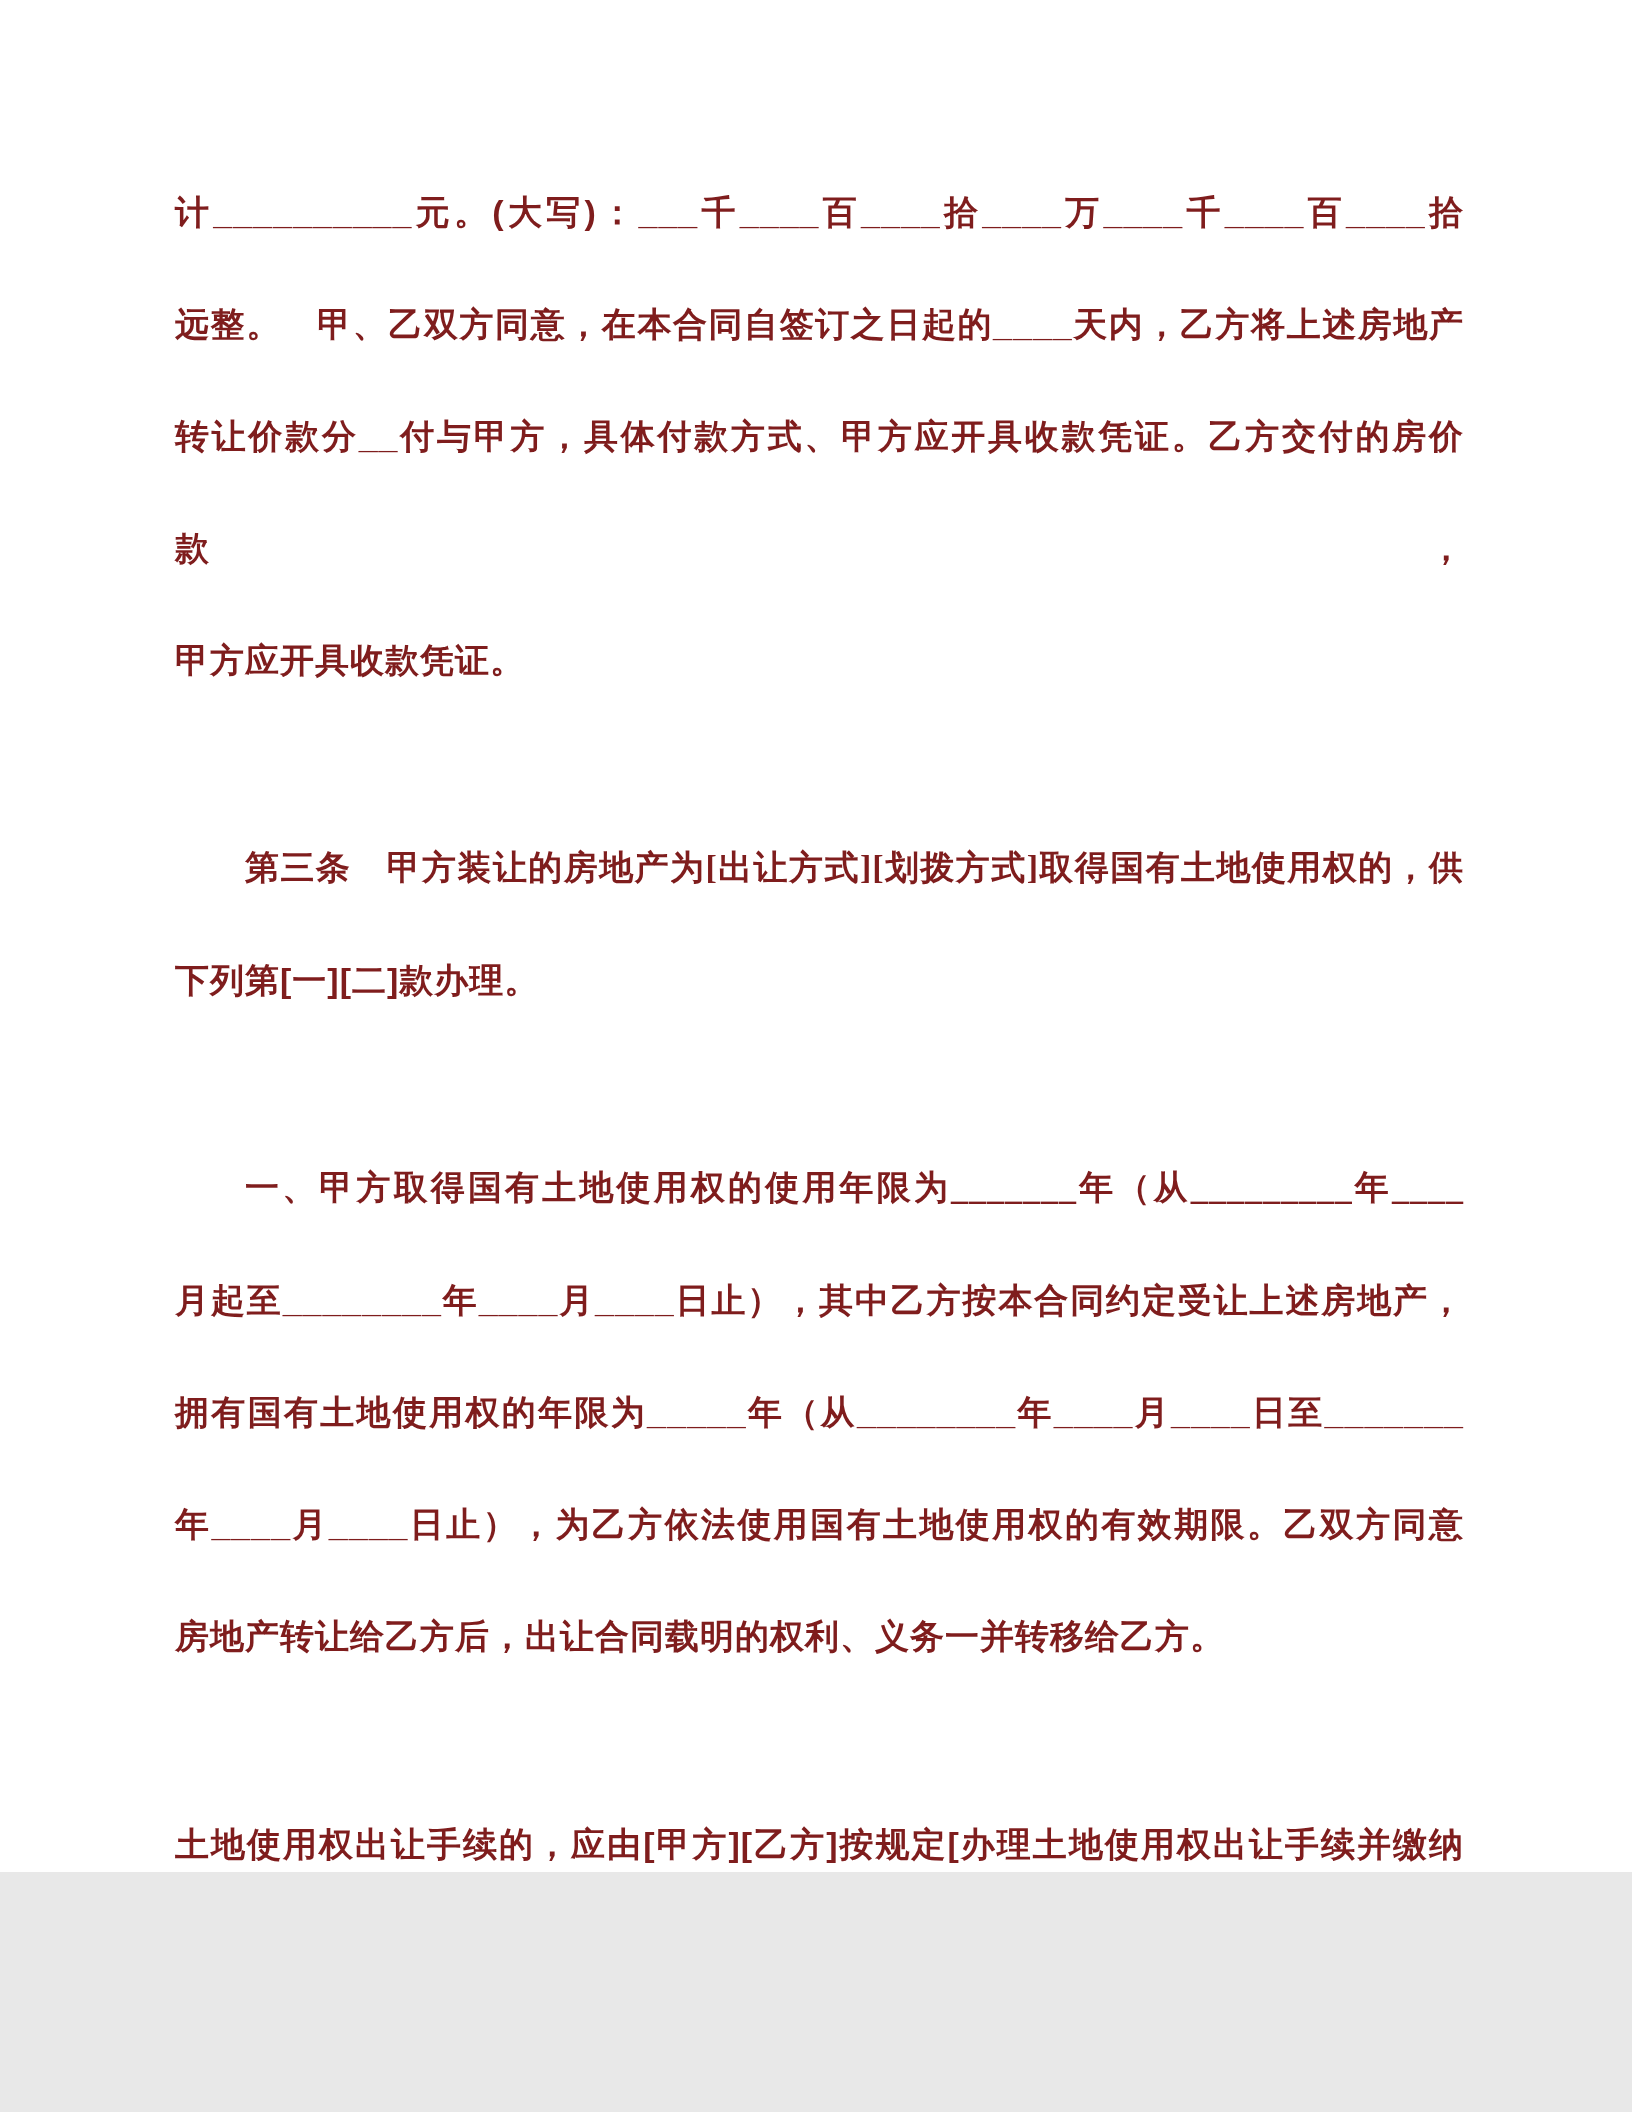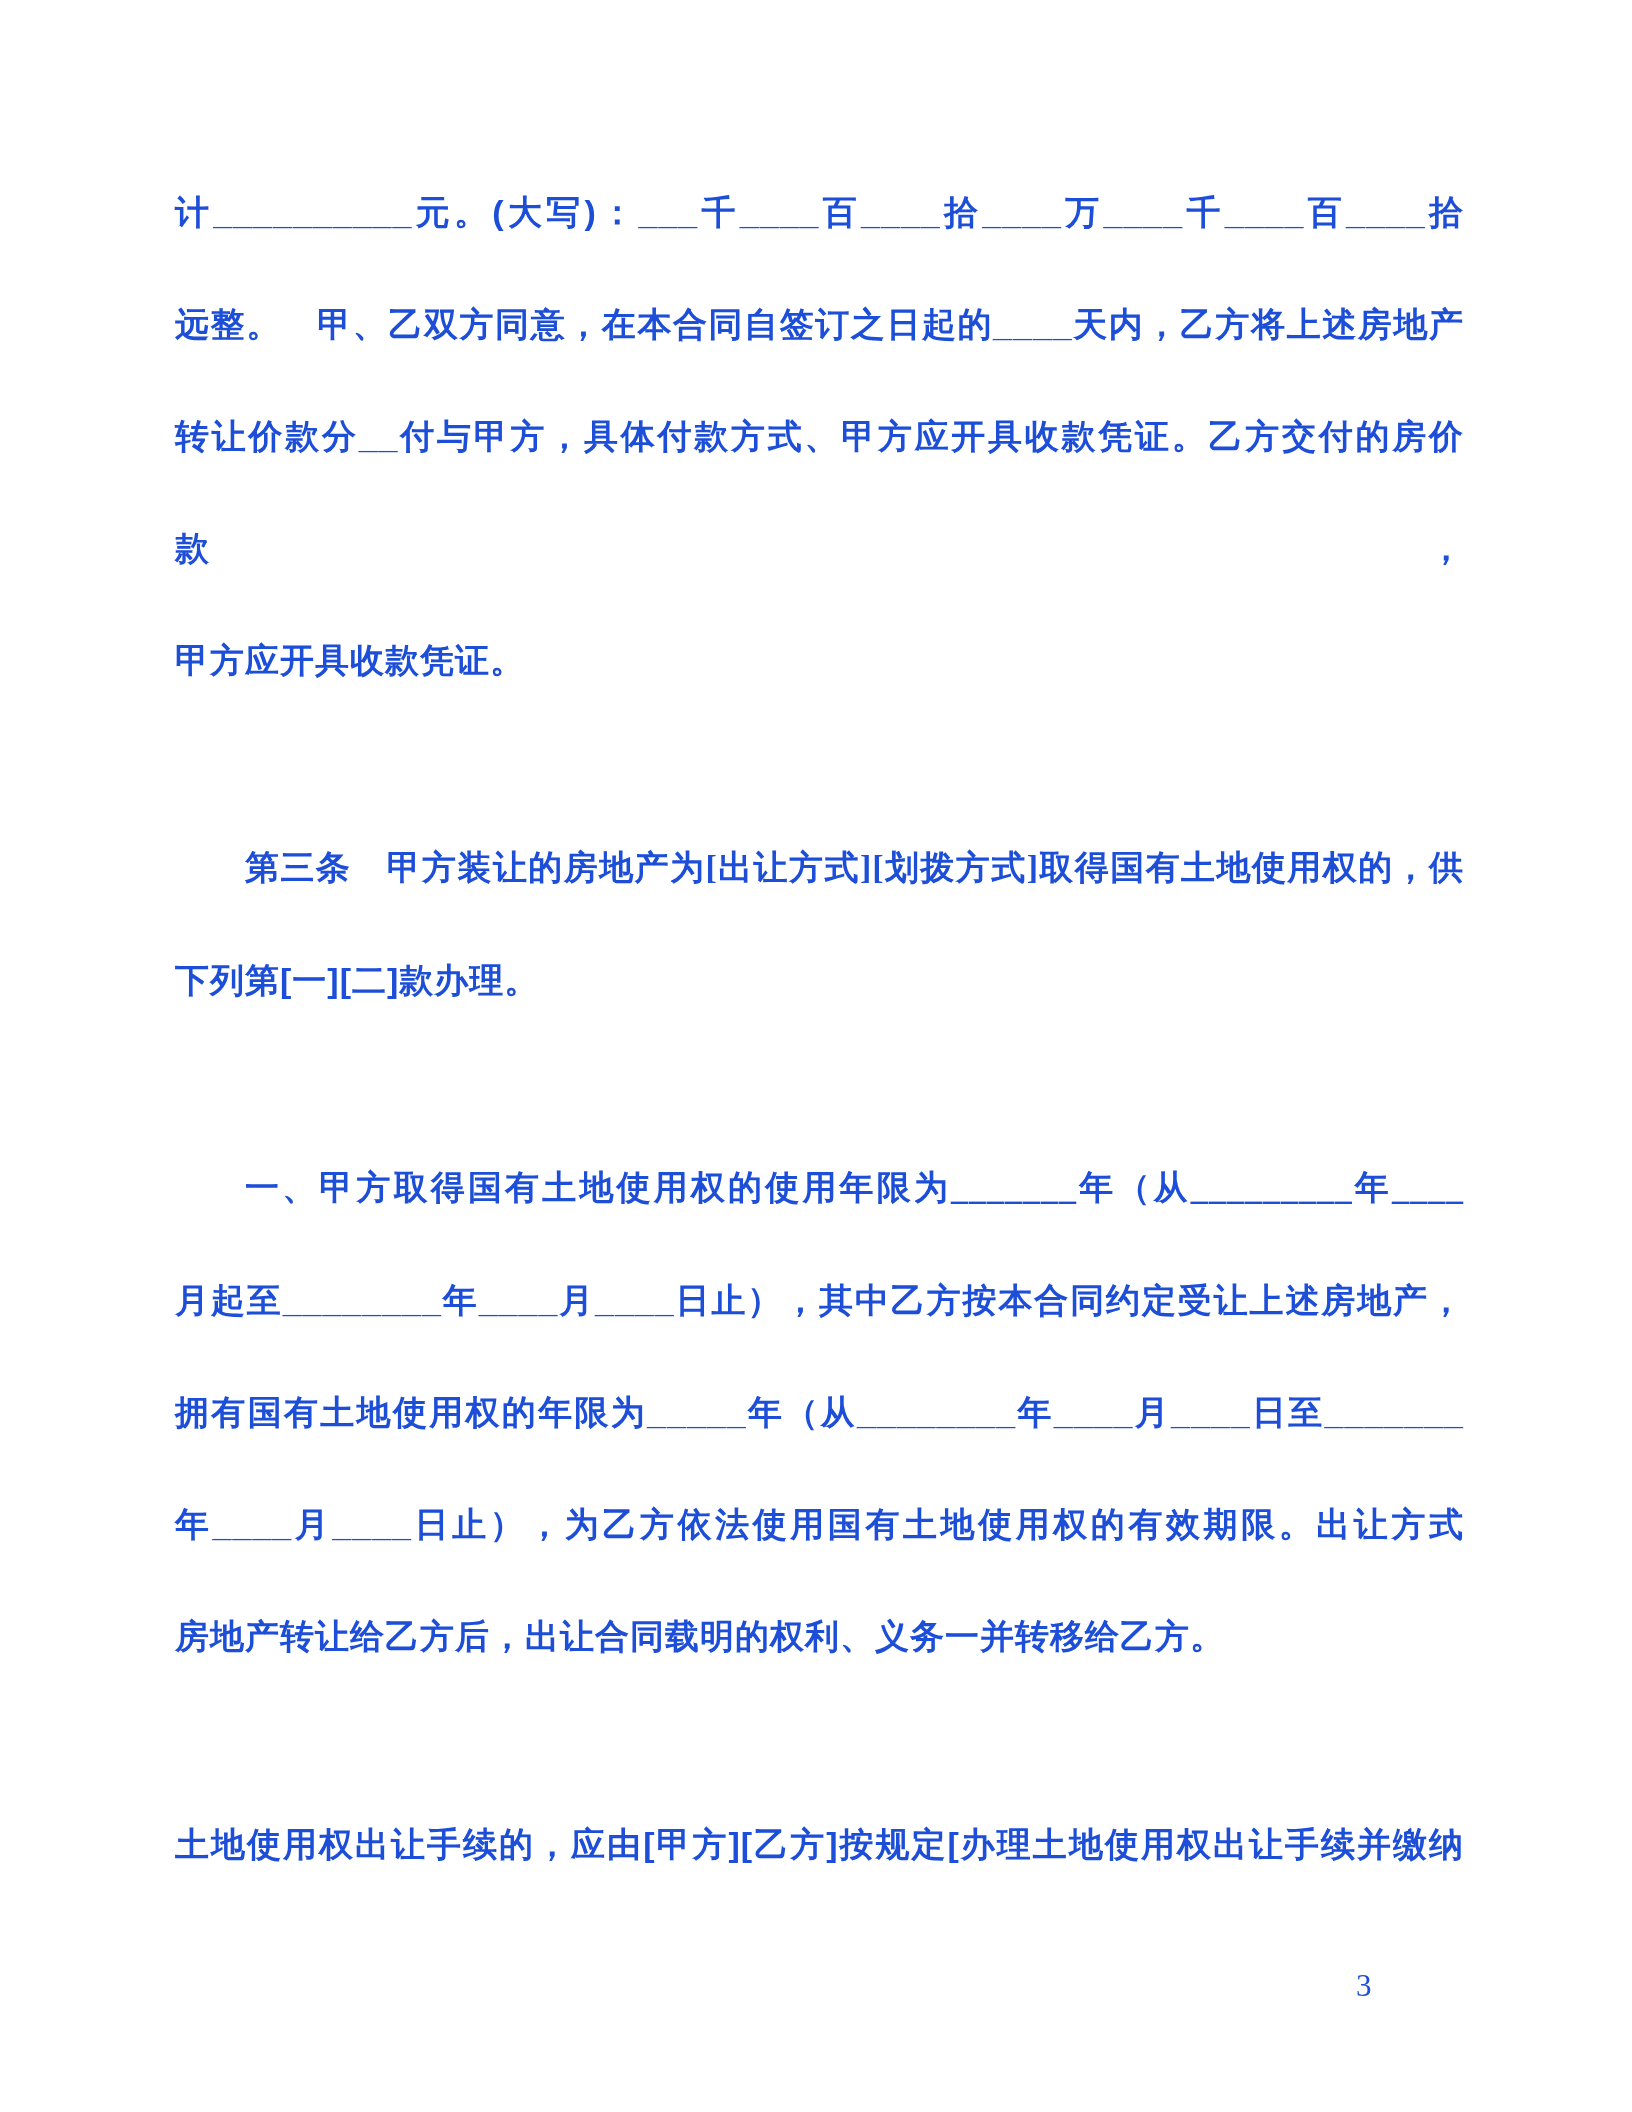--- a/index.html
+++ b/index.html
@@ -1,22 +1,22 @@
 <!DOCTYPE html>
 <html><head>
 <meta charset="utf-8">
 <style>
   html, body { margin: 0; padding: 0; background: #e8e8e8; }
   .page {
     position: relative;
     width: 1632px;
-    height: 2112px;
+    height: 1872px;
     margin: 0 auto;
     background: #ffffff;
-    color: #1d4ed8;
+    color: #7f1d1d;
     font-family: "Liberation Sans", sans-serif;
     font-weight: bold;
     overflow: hidden;
   }
   .doc-body {
     position: absolute;
     left: 175px;
     right: 168px;
     top: 156px;
   }
@@ -56,21 +56,21 @@
 
     <div class="para">
       <div class="line fill indent">第三条　甲方装让的房地产为[出让方式][划拨方式]取得国有土地使用权的，供</div>
       <div class="line">下列第[一][二]款办理。</div>
     </div>
 
     <div class="para">
       <div class="line fill indent">一、甲方取得国有土地使用权的使用年限为_______年（从_________年____</div>
       <div class="line fill">月起至________年____月____日止），其中乙方按本合同约定受让上述房地产，</div>
       <div class="line fill">拥有国有土地使用权的年限为_____年（从________年____月____日至_______</div>
-      <div class="line fill">年____月____日止），为乙方依法使用国有土地使用权的有效期限。出让方式</div>
+      <div class="line fill">年____月____日止），为乙方依法使用国有土地使用权的有效期限。乙双方同意</div>
       <div class="line">房地产转让给乙方后，出让合同载明的权利、义务一并转移给乙方。</div>
     </div>
 
     <div class="para">
       <div class="line fill">土地使用权出让手续的，应由[甲方][乙方]按规定[办理土地使用权出让手续并缴纳</div>
     </div>
 
   </div>
 
   <div class="page-footer">3</div>

